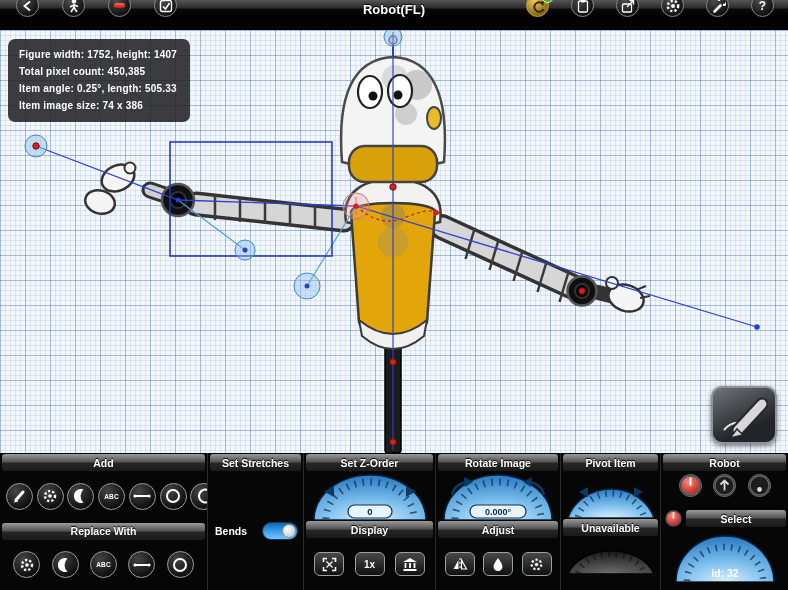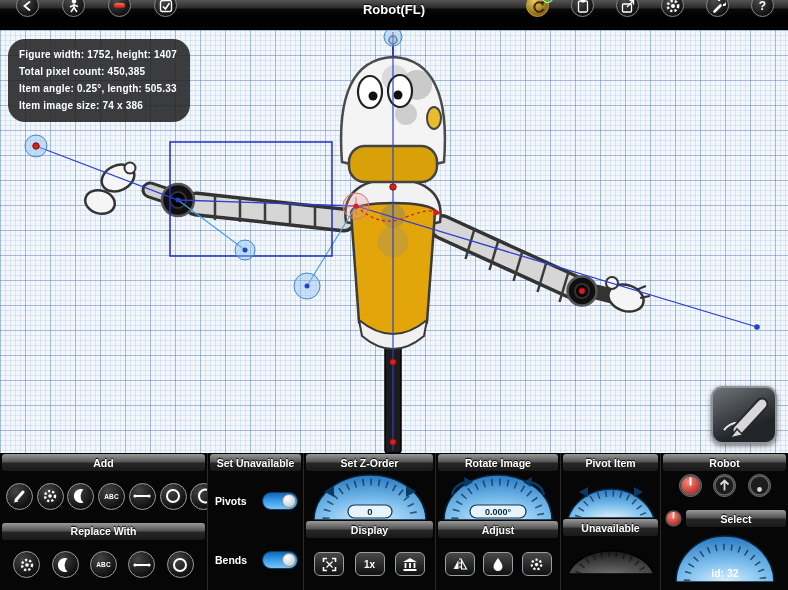--- a/index.html
+++ b/index.html
@@ -32,21 +32,21 @@
   .canvas { position:absolute; top:30px; left:0; width:788px; height:423px;
             background-color:#f3f7fc;
             background-image:
               linear-gradient(rgba(95,135,185,.45) 1px, transparent 1px),
               linear-gradient(90deg, rgba(95,135,185,.45) 1px, transparent 1px),
               linear-gradient(rgba(125,160,205,.20) 1px, transparent 1px),
               linear-gradient(90deg, rgba(125,160,205,.20) 1px, transparent 1px);
             background-size:25px 25px, 25px 25px, 5px 5px, 5px 5px; }
   .canvas-svg { position:absolute; inset:0; }
   .info-overlay { position:absolute; top:9px; left:8px; background:rgba(28,28,30,.85);
-                  border-radius:17px; padding:7px 13px 8px 11px; z-index:10; }
+                  border-radius:7px; padding:7px 13px 8px 11px; z-index:10; }
   .info-overlay div { color:#fff; font-size:10px; font-weight:bold; line-height:17px;
                       letter-spacing:.2px; white-space:nowrap; }
   .pencil-tool { position:absolute; right:11px; bottom:9px; width:66px; height:58px;
                  border-radius:11px; border:2px solid #8f9499;
                  background:linear-gradient(155deg,#70747a,#212428 70%);
                  box-shadow:0 2px 5px rgba(0,0,0,.5); cursor:pointer;
                  display:flex; align-items:center; justify-content:center; z-index:10; }
 
   
   .panel { position:absolute; top:453px; left:0; width:788px; height:137px;
@@ -364,27 +364,21 @@
         </button>
         <button class="cbtn">
           <svg width="16" height="16">
             <circle cx="8" cy="8" r="6" fill="none" stroke="#fff" stroke-width="2"></circle>
           </svg>
         </button>
       </div>
     </div>
 
     <div class="col col-attr">
-      <div class="header-bar">Set Unavailable</div>
-      <div class="toggle-row">
-        <span class="toggle-label">Pivots</span>
-        <div class="toggle">
-            <div class="knob"></div>
-          </div>
-      </div>
+      <div class="header-bar">Set Stretches</div>
       <div class="toggle-row">
         <span class="toggle-label">Bends</span>
         <div class="toggle">
             <div class="knob"></div>
           </div>
       </div>
     </div>
 
     <div class="col col-z">
       <div class="header-bar">Set Z-Order</div>

